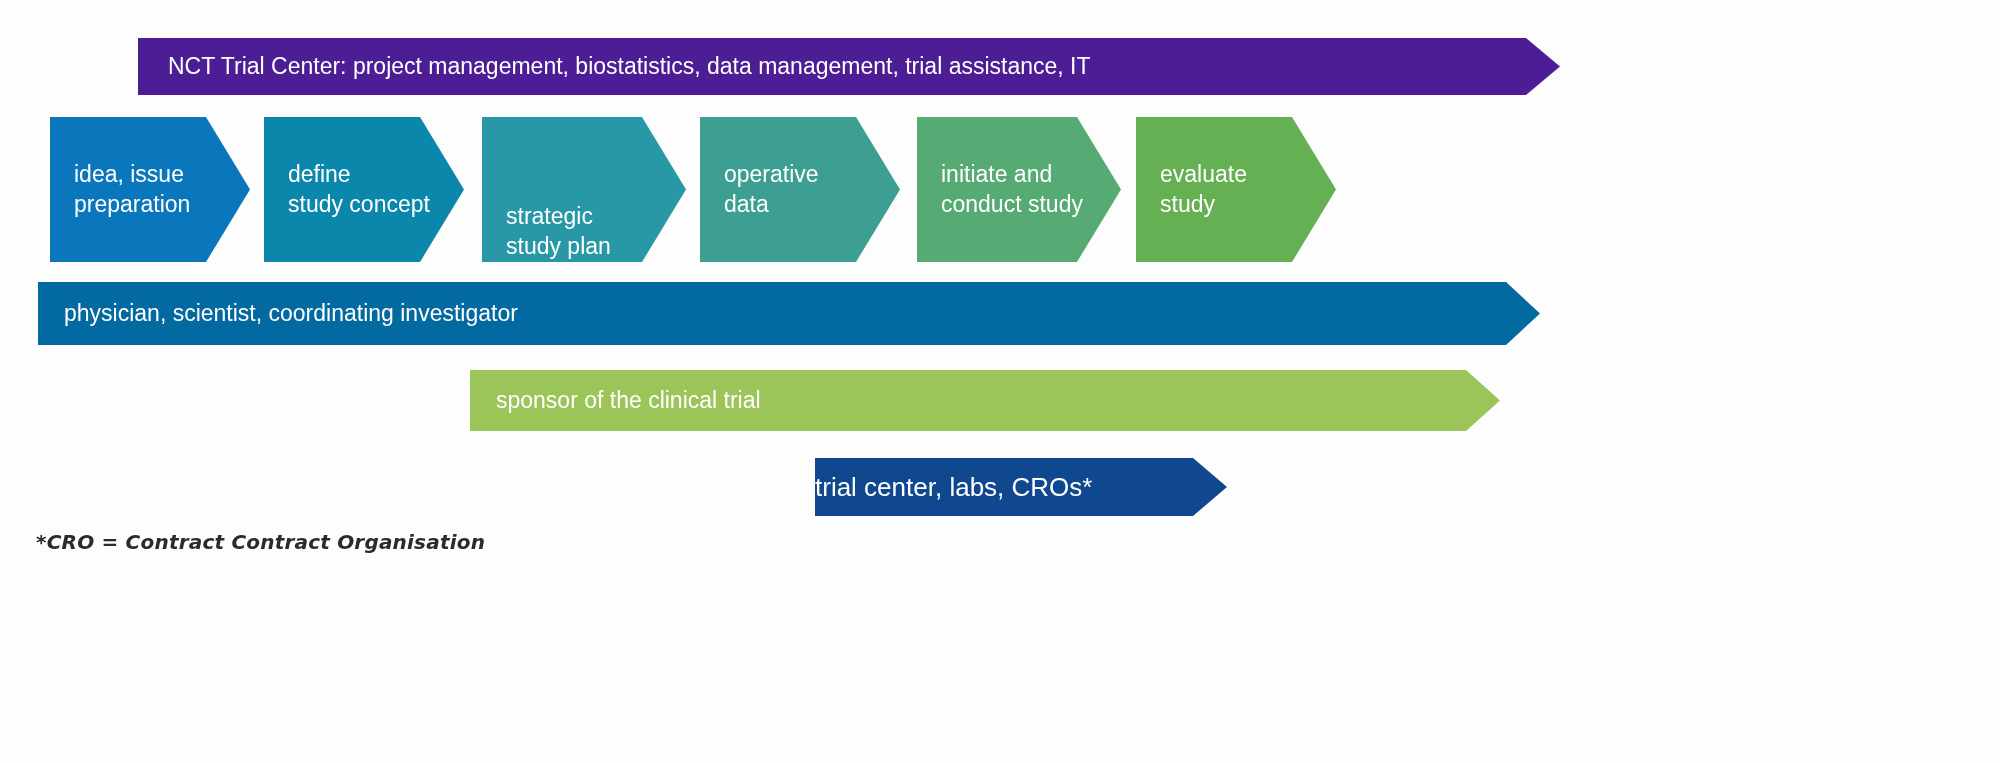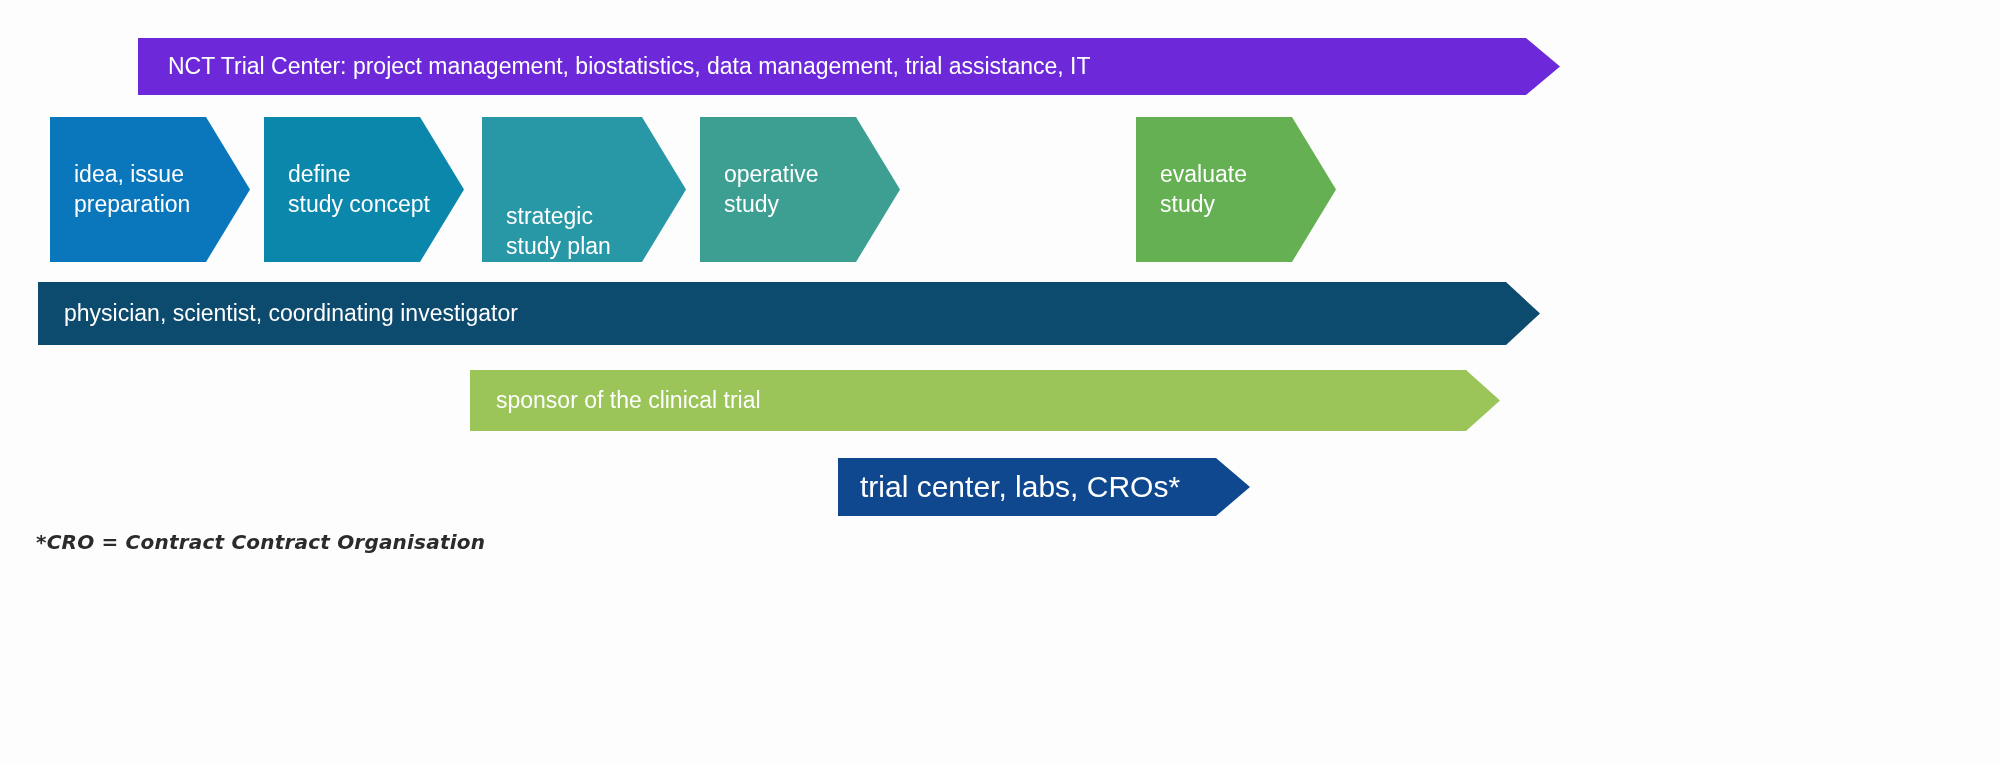--- a/index.html
+++ b/index.html
@@ -96,23 +96,21 @@
     width: 1030px;
     height: 61px;
     font-size: 23px;
     padding-left: 26px;
   }
   #band-trialcenter {
     left: 815px;
     top: 458px;
     width: 412px;
     height: 58px;
-    font-size: 30px;
-    padding-left: 22px;
-    margin-left: 23px;
+    font-size: 26px;
   }
 
   
   #footnote {
     position: absolute;
     left: 36px;
     top: 530px;
     font-family: "DejaVu Sans", sans-serif;
     font-style: italic;
     font-weight: bold;
@@ -120,21 +118,21 @@
     color: #2b2b2b;
     letter-spacing: 0.2px;
     white-space: nowrap;
   }
 </style>
 </head>
 <body>
 
 <div class="canvas">
 
-  <div class="band arrow-band" id="top-banner" style="background: #6d28d9;">
+  <div class="band arrow-band" id="top-banner" style="background: #4c1d95;">
     <span class="band-label">NCT Trial Center: project management, biostatistics, data management, trial assistance, IT</span>
   </div>
 
   <div id="chevron-row">
 
     <div class="chevron" style="left: 38px; width: 200px; background: rgb(10, 119, 189);">
       <span class="chevron-label">idea, issue
 preparation</span>
     </div>
 
@@ -143,33 +141,37 @@
 study concept</span>
     </div>
 
     <div class="chevron" style="left: 470px; width: 204px; background: rgb(40, 151, 166); align-items: flex-end;">
       <span class="chevron-label">strategic
 study plan</span>
     </div>
 
     <div class="chevron" style="left: 688px; width: 200px; background: rgb(60, 159, 146);">
       <span class="chevron-label">operative
-study</span>
+data</span>
     </div>
 
+    <div class="chevron" style="left: 905px; width: 204px; background: rgb(85, 171, 115);">
+      <span class="chevron-label">initiate and
+conduct study</span>
+    </div>
 
     <div class="chevron" style="left: 1124px; width: 200px; background: rgb(100, 176, 83);">
       <span class="chevron-label">evaluate
 study</span>
     </div>
 
 
   </div>
 
-  <div class="band arrow-band" id="band-physician" style="background: #0c4a6e;">
+  <div class="band arrow-band" id="band-physician" style="background: #0369a1;">
     <span class="band-label">physician, scientist, coordinating investigator</span>
   </div>
 
   <div class="band arrow-band" id="band-sponsor" style="background: rgb(156, 197, 89);">
     <span class="band-label">sponsor of the clinical trial</span>
   </div>
 
   <div class="band arrow-band" id="band-trialcenter" style="background: rgb(16, 72, 143);">
     <span class="band-label">trial center, labs, CROs*</span>
   </div>

